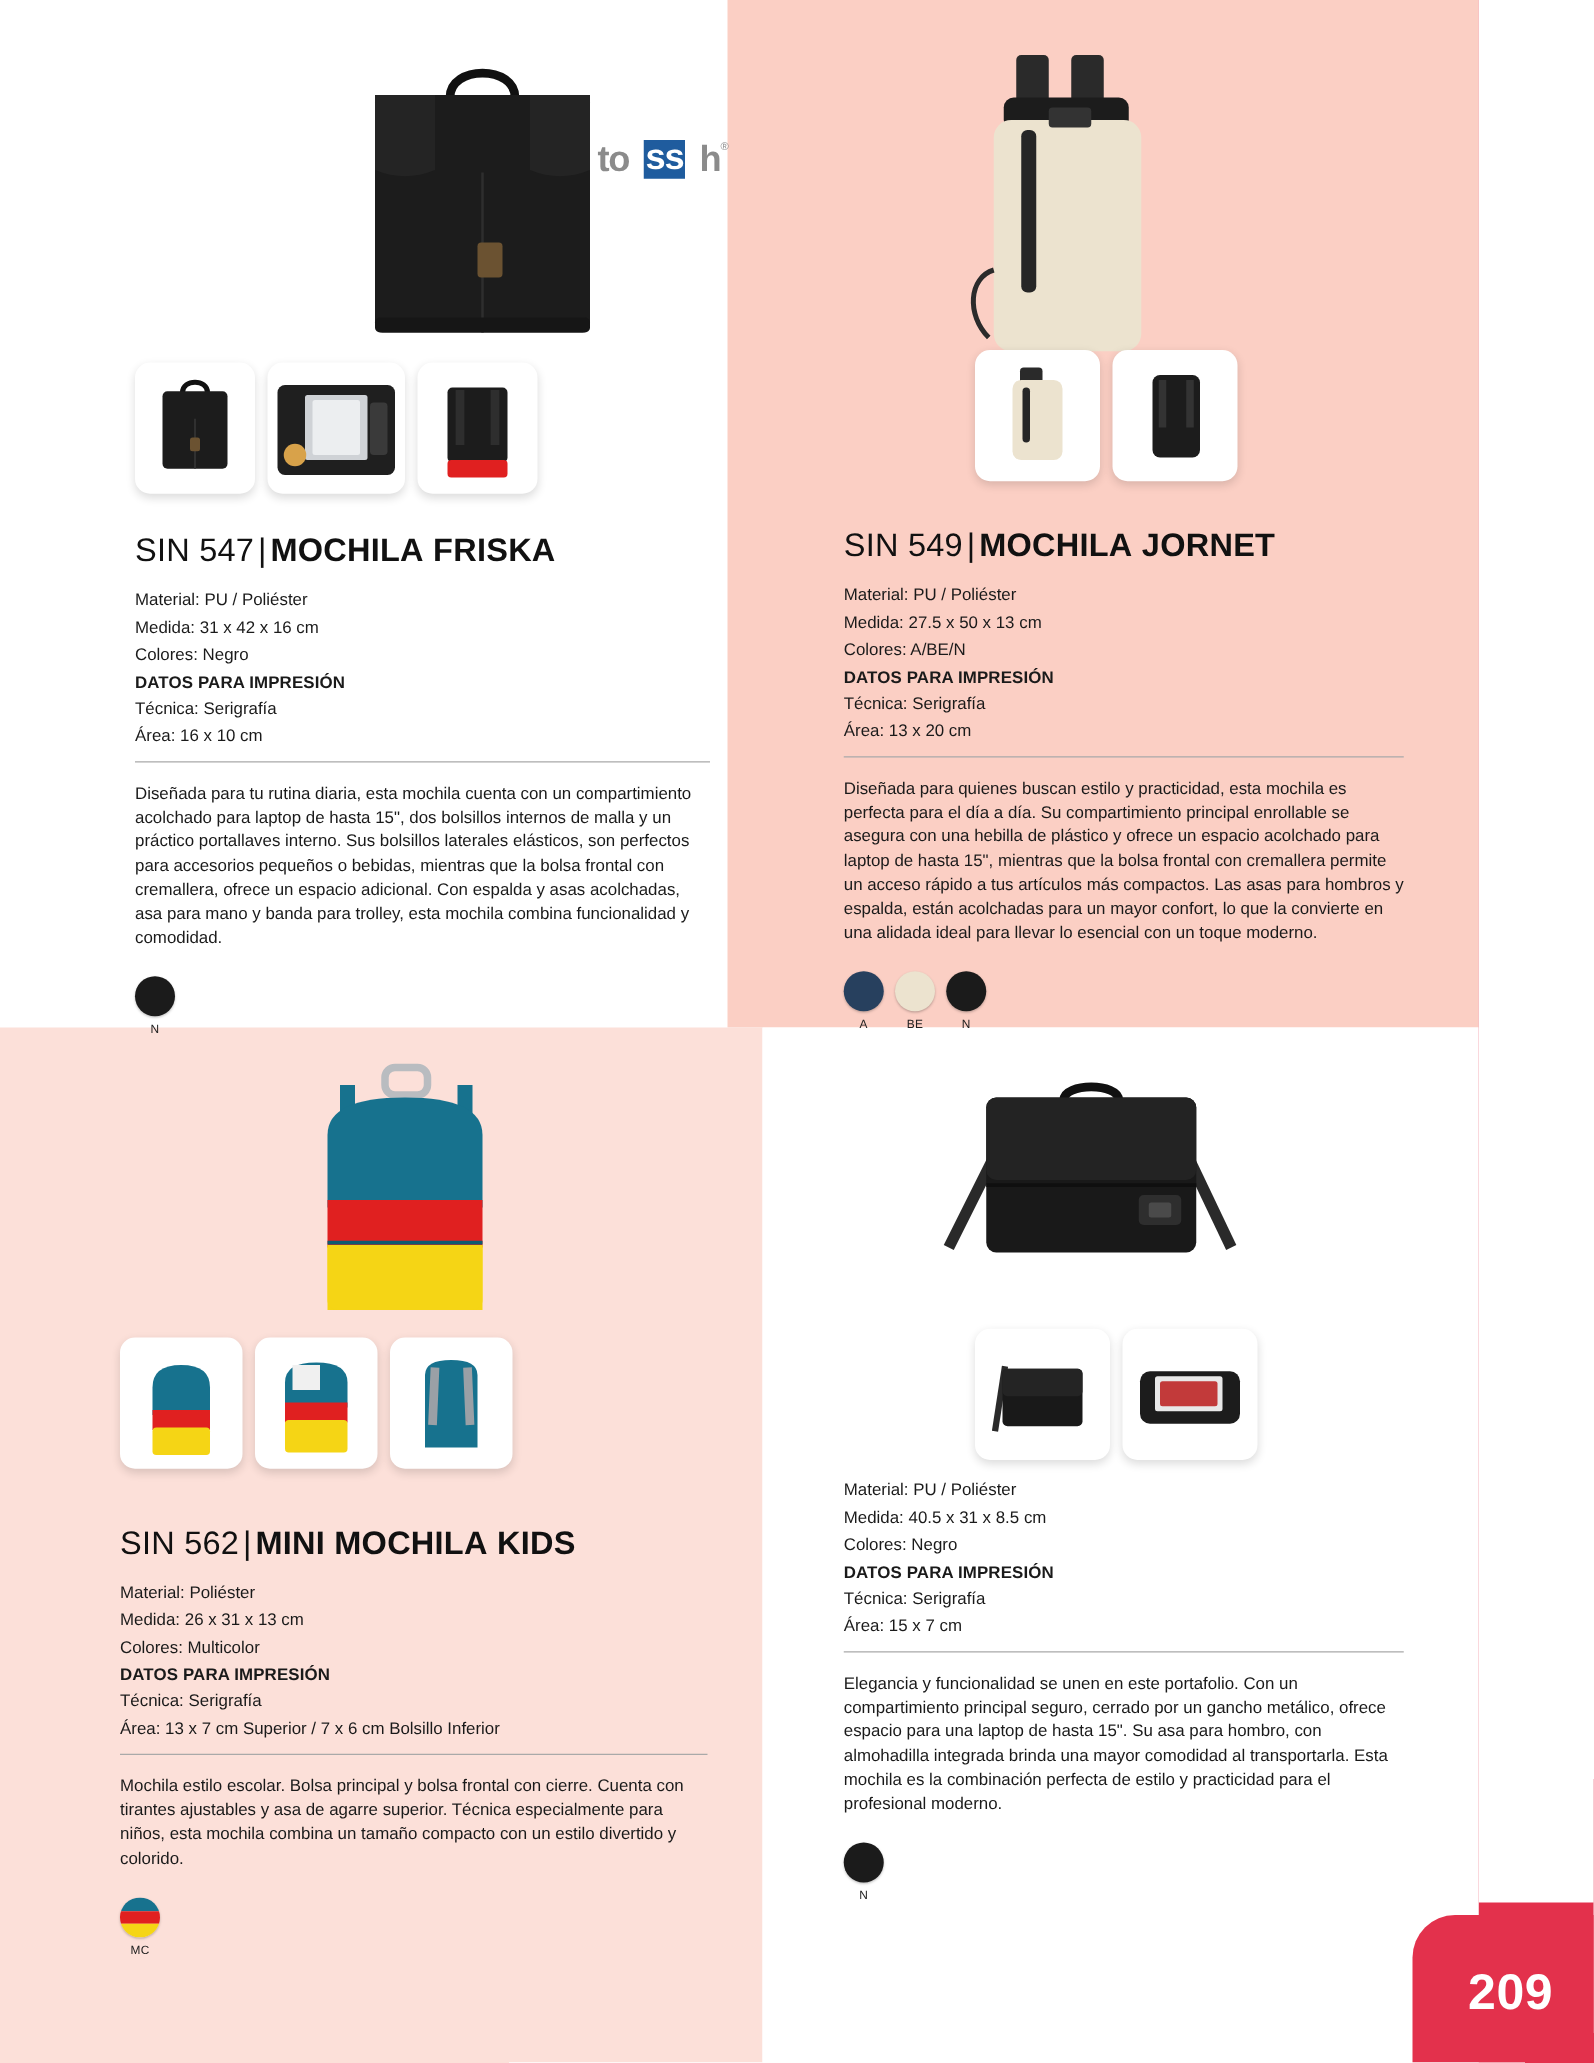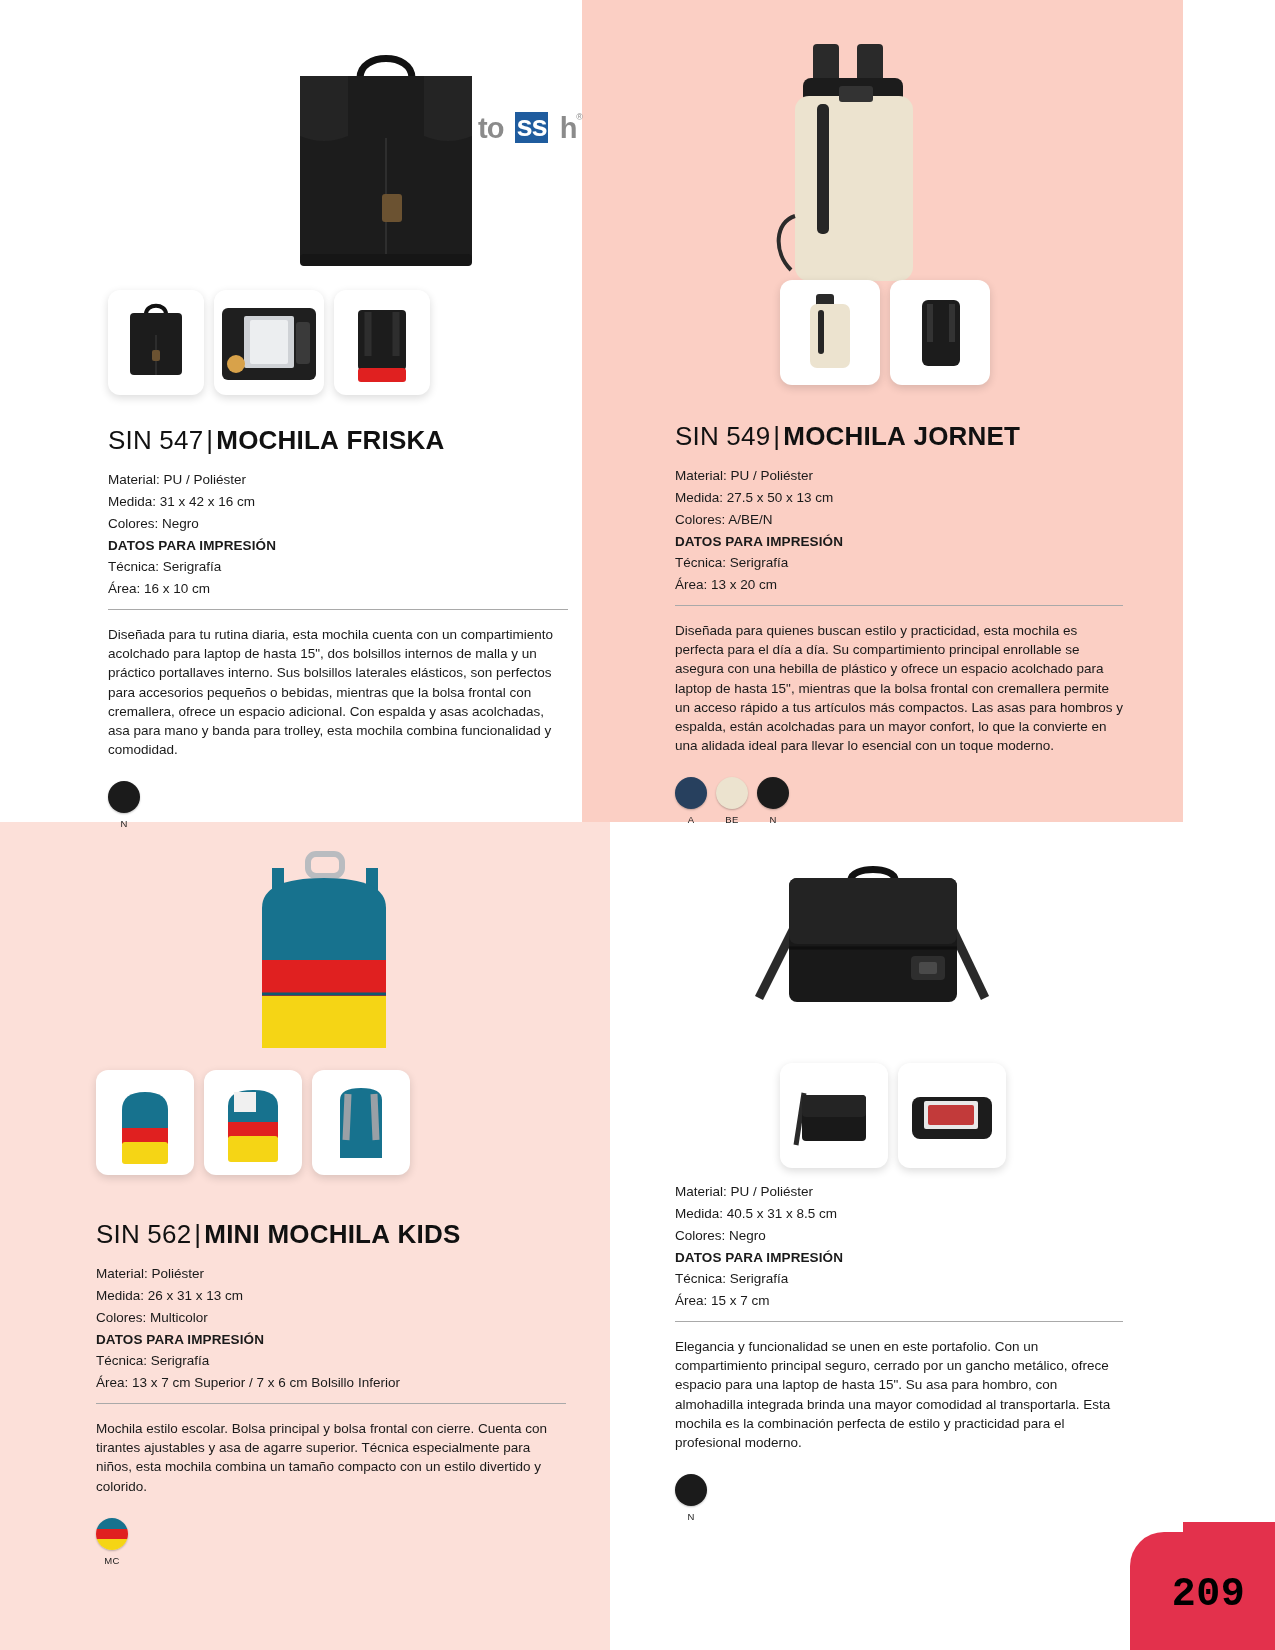--- a/index.html
+++ b/index.html
@@ -27,27 +27,26 @@
     border-bottom-right-radius: 0;
   }
   .page-badge {
     position: absolute; right: 0; bottom: 0;
     width: 145px; height: 118px;
     background: #e3314c;
     border-top-left-radius: 34px;
     display: flex; align-items: center; justify-content: center;
   }
   .page-badge span {
-    color: #000000;
+    color: #ffffff;
     font-size: 40px;
     font-weight: bold;
     letter-spacing: 0.5px;
     padding-left: 12px;
     padding-top: 6px;
-    font-family: Liberation Mono, monospace;
   }
 
   
   .quad { position: absolute; }
   .q-tl { left: 0;   top: 0;    width: 582px; height: 822px;  background: #ffffff; }
   .q-tr { left: 582px; top: 0;  width: 601px; height: 822px;  background: #fbcfc4; }
   .q-bl { left: 0;   top: 822px;width: 610px; height: 828px;  background: #fce0d9; }
   .q-br { left: 610px; top: 822px; width: 573px; height: 828px; background: #ffffff; }
 
   

